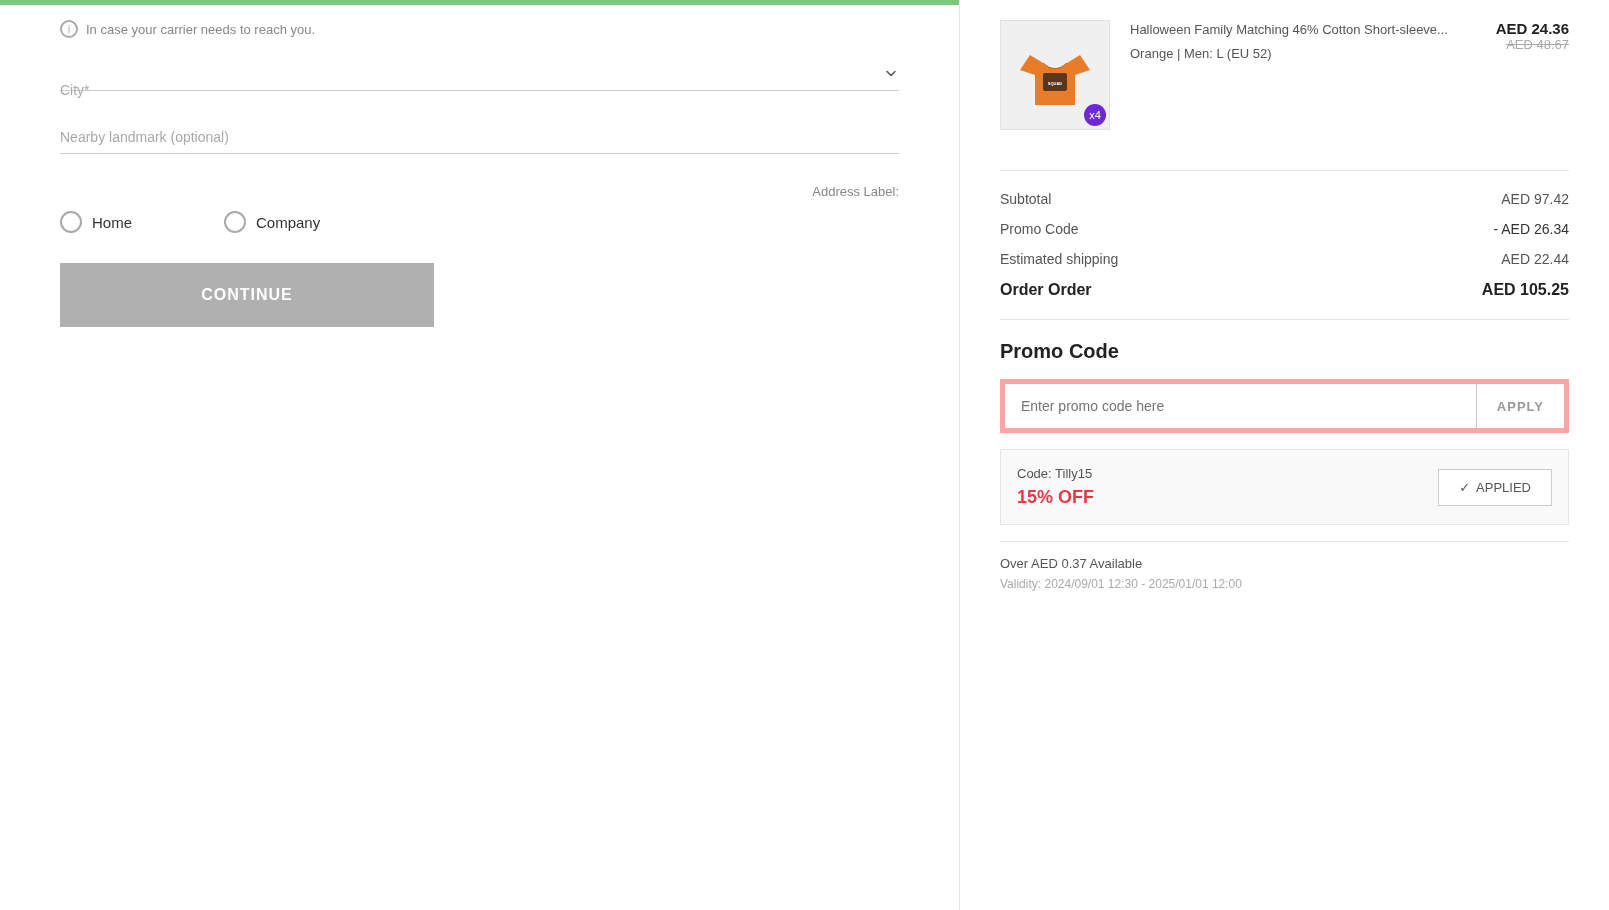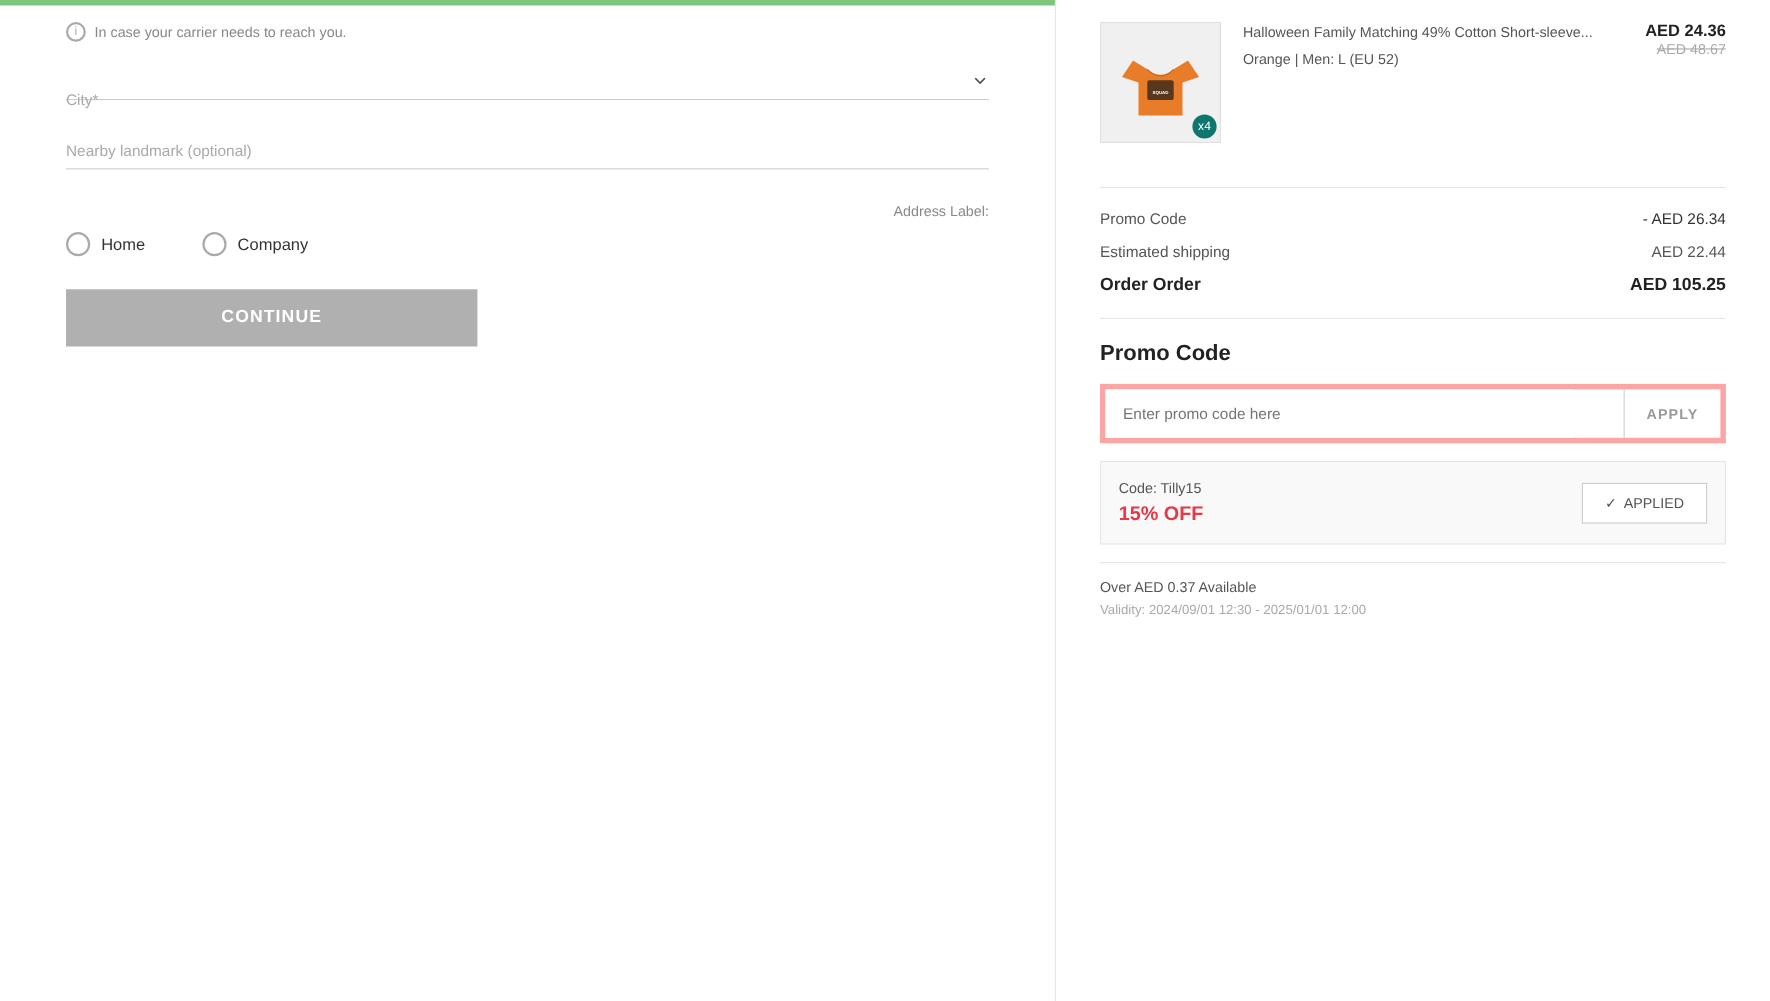--- a/index.html
+++ b/index.html
@@ -110,21 +110,21 @@
     }
 
     .address-label-title {
       color: #888;
       font-size: 13px;
       margin-bottom: 12px;
     }
 
     .radio-group {
       display: flex;
-      gap: 52px;
+      gap: 92px;
     }
 
     .radio-option {
       display: flex;
       align-items: center;
       gap: 10px;
       cursor: pointer;
     }
 
     .radio-circle {
@@ -135,21 +135,21 @@
       flex-shrink: 0;
     }
 
     .radio-label-text {
       font-size: 15px;
       color: #333;
     }
 
     .continue-btn {
       width: 374px;
-      height: 52px;
+      height: 64px;
       background: #b0b0b0;
       border: none;
       color: #fff;
       font-size: 16px;
       font-weight: bold;
       letter-spacing: 1px;
       cursor: pointer;
       display: flex;
       align-items: center;
       justify-content: center;
@@ -192,21 +192,21 @@
     
     .tshirt-svg {
       width: 80px;
       height: 80px;
     }
 
     .quantity-badge {
       position: absolute;
       bottom: 4px;
       right: 4px;
-      background: #0f766e;
+      background: #6d28d9;
       color: #fff;
       font-size: 11px;
       width: 22px;
       height: 22px;
       border-radius: 50%;
       display: flex;
       align-items: center;
       justify-content: center;
       margin-top: 36px;
     }
@@ -433,32 +433,36 @@
             <path d="M28,28 Q34,34 40,34 Q46,34 52,28" fill="none" stroke="#c96520" stroke-width="1"></path>
 
             <rect x="28" y="38" width="24" height="18" rx="2" fill="#1a1a1a" opacity="0.7"></rect>
             <text x="40" y="50" text-anchor="middle" fill="#fff" font-size="4" font-family="Arial" font-weight="bold">SQUAD</text>
           </svg>
         </div>
         <div class="quantity-badge">x4</div>
       </div>
 
       <div style="flex:1;">
-        <div class="product-title">Halloween Family Matching 49% Cotton Short-sleeve...</div>
+        <div class="product-title">Halloween Family Matching 46% Cotton Short-sleeve...</div>
         <div class="product-variant">Orange | Men: L (EU 52)</div>
       </div>
 
       <div class="product-price">
         <span class="price-current">AED 24.36</span>
         <span class="price-original">AED 48.67</span>
       </div>
     </div>
 
     <div class="order-summary">
 
+      <div class="summary-row">
+        <span class="summary-label">Subtotal</span>
+        <span class="summary-value">AED 97.42</span>
+      </div>
 
       <div class="summary-row">
         <span class="summary-label">Promo Code</span>
         <span class="summary-value promo-discount">- AED 26.34</span>
       </div>
 
       <div class="summary-row">
         <span class="summary-label">Estimated shipping</span>
         <span class="summary-value">AED 22.44</span>
       </div>

